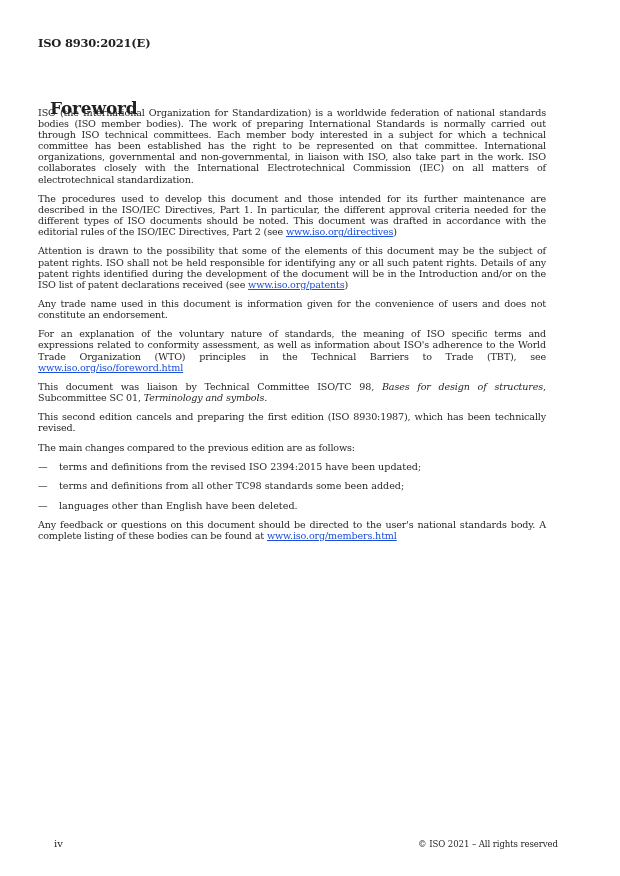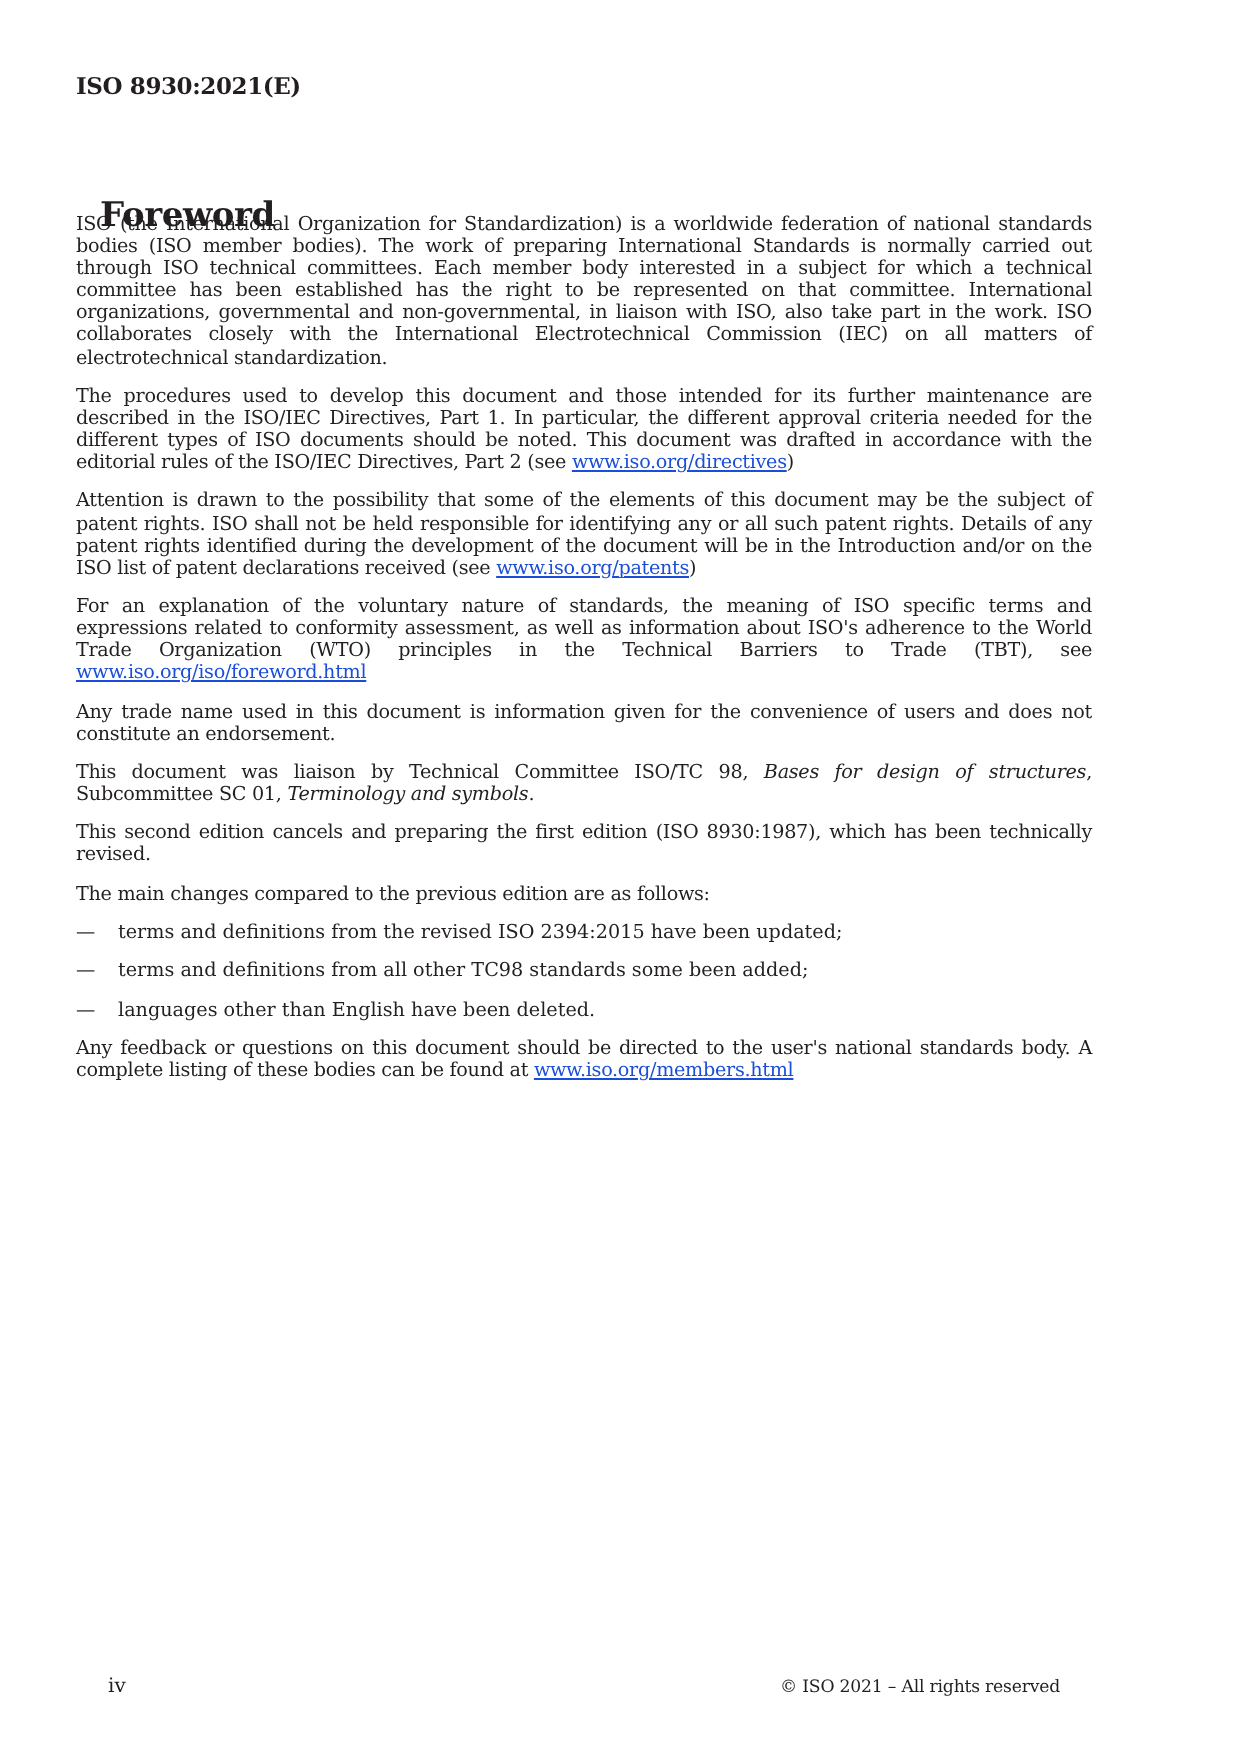--- a/index.html
+++ b/index.html
@@ -8,39 +8,39 @@
   .page { position: absolute; left: 0; top: 0; width: 620px; height: 876px; }
   .doc-id { position: absolute; left: 38px; top: 36px; font-size: 11.5px; font-weight: bold; letter-spacing: -0.2px; }
   .title { position: absolute; left: 38px; top: 86px; font-size: 17px; font-weight: bold; margin: 12px; letter-spacing: -0.2px; text-align: right; }
   .body { position: absolute; left: 38px; top: 107px; width: 508px; font-size: 9.6px; line-height: 11.1px; }
   .body p { margin: 0 0 8.2px 0; text-align: justify; letter-spacing: -0.15px; }
   .body a { color: #1a4ed8; text-decoration: underline; }
   .body em { font-style: italic; }
   .list-item { display: flex; margin: 0 0 8.2px 0; }
   .dash { width: 21px; flex: 0 0 21px; }
   .footer-left { position: absolute; left: 38px; top: 838px; font-size: 10px; margin-left: 16px; }
-  .footer-right { position: absolute; right: 90px; top: 839px; font-size: 8.6px; letter-spacing: -0.1px; }
+  .footer-right { position: absolute; right: 62px; top: 839px; font-size: 8.6px; letter-spacing: -0.1px; }
 </style>
 </head>
 <body>
 
 <div class="page">
   <div class="doc-id">ISO 8930:2021(E)</div>
   <h1 class="title">Foreword</h1>
 
   <div class="body">
     <p>ISO (the International Organization for Standardization) is a worldwide federation of national standards bodies (ISO member bodies). The work of preparing International Standards is normally carried out through ISO technical committees. Each member body interested in a subject for which a technical committee has been established has the right to be represented on that committee. International organizations, governmental and non-governmental, in liaison with ISO, also take part in the work. ISO collaborates closely with the International Electrotechnical Commission (IEC) on all matters of electrotechnical standardization.</p>
 
     <p><span>The procedures used to develop this document and those intended for its further maintenance are described in the ISO/IEC Directives, Part 1. In particular, the different approval criteria needed for the different types of ISO documents should be noted. This document was drafted in accordance with the editorial rules of the ISO/IEC Directives, Part 2 (see </span><a>www.iso.org/directives</a><span>)</span></p>
 
     <p><span>Attention is drawn to the possibility that some of the elements of this document may be the subject of patent rights. ISO shall not be held responsible for identifying any or all such patent rights. Details of any patent rights identified during the development of the document will be in the Introduction and/or on the ISO list of patent declarations received (see </span><a>www.iso.org/patents</a><span>)</span></p>
 
+    <p>Any trade name used in this document is information given for the convenience of users and does not constitute an endorsement.</p>
+
     <p><span>For an explanation of the voluntary nature of standards, the meaning of ISO specific terms and expressions related to conformity assessment, as well as information about ISO's adherence to the World Trade Organization (WTO) principles in the Technical Barriers to Trade (TBT), see </span><a>www.iso.org/iso/foreword.html</a></p>
-
-    <p>Any trade name used in this document is information given for the convenience of users and does not constitute an endorsement.</p>
 
     <p><span>This document was liaison by Technical Committee ISO/TC 98, </span><em>Bases for design of structures</em><span>, Subcommittee SC 01, </span><em>Terminology and symbols</em><span>.</span></p>
 
     <p>This second edition cancels and preparing the first edition (ISO 8930:1987), which has been technically revised.</p>
 
     <p>The main changes compared to the previous edition are as follows:</p>
 
     <div>
       <div class="list-item">
         <span class="dash">—</span>

